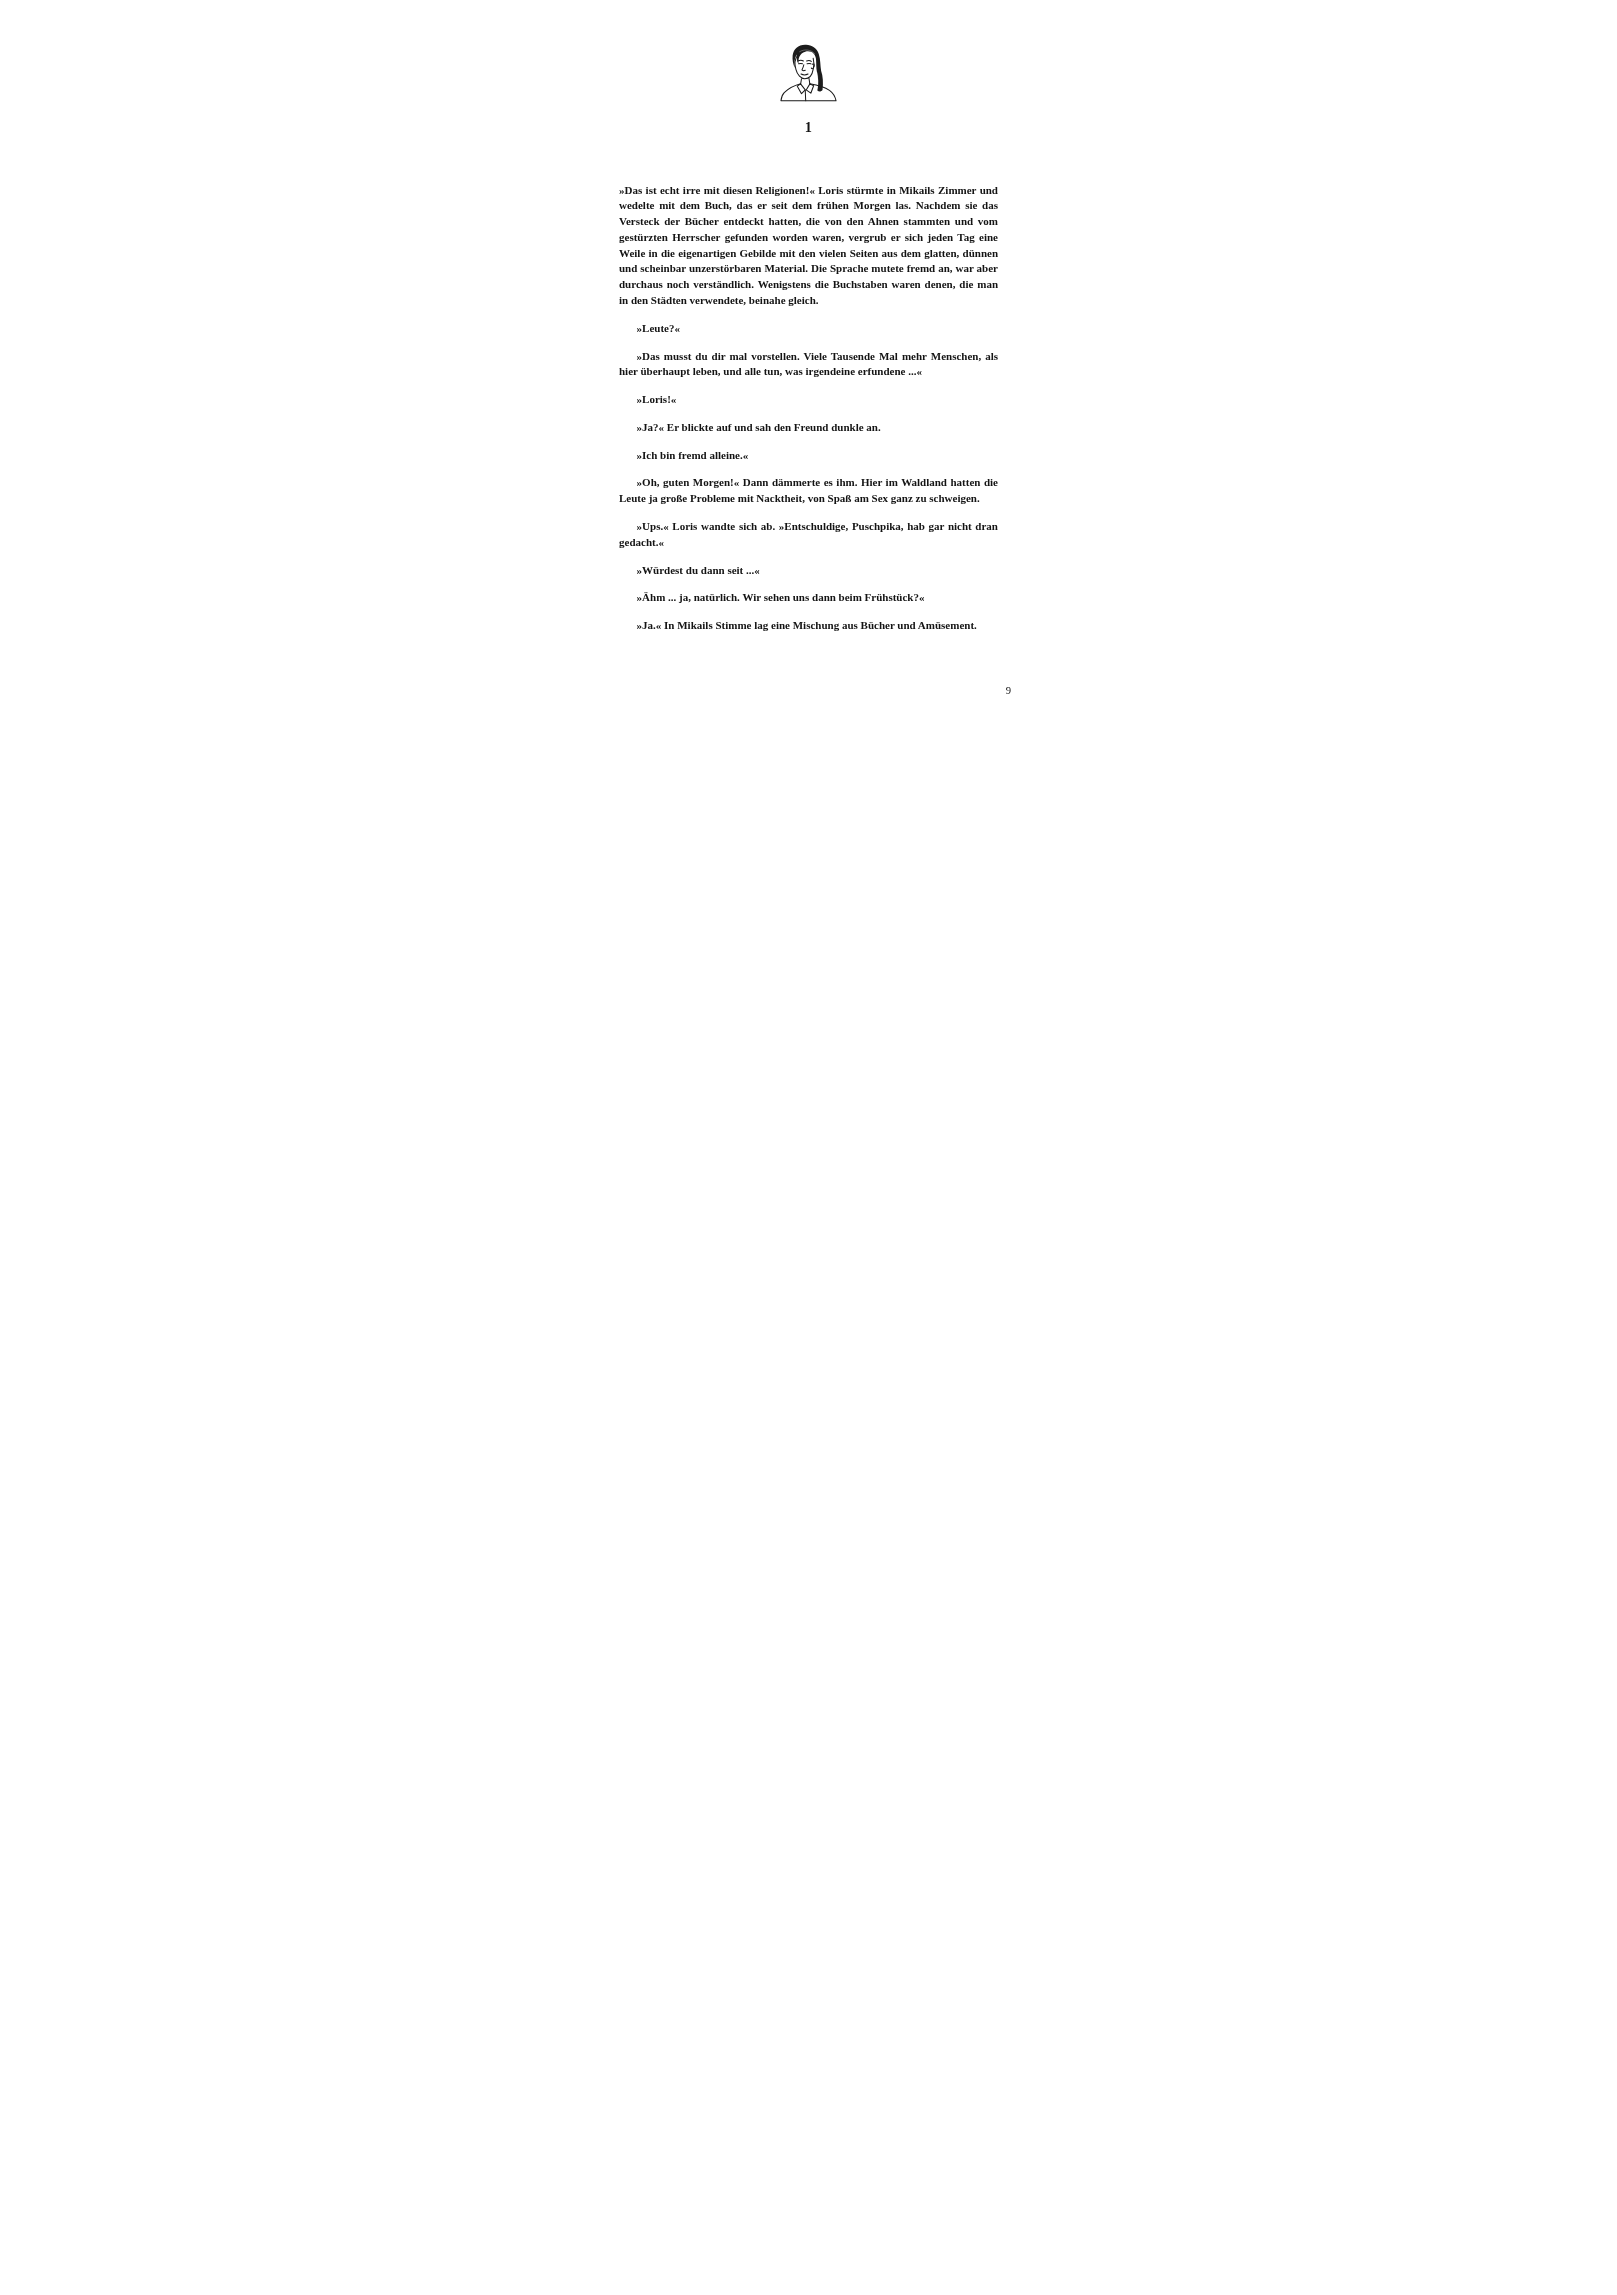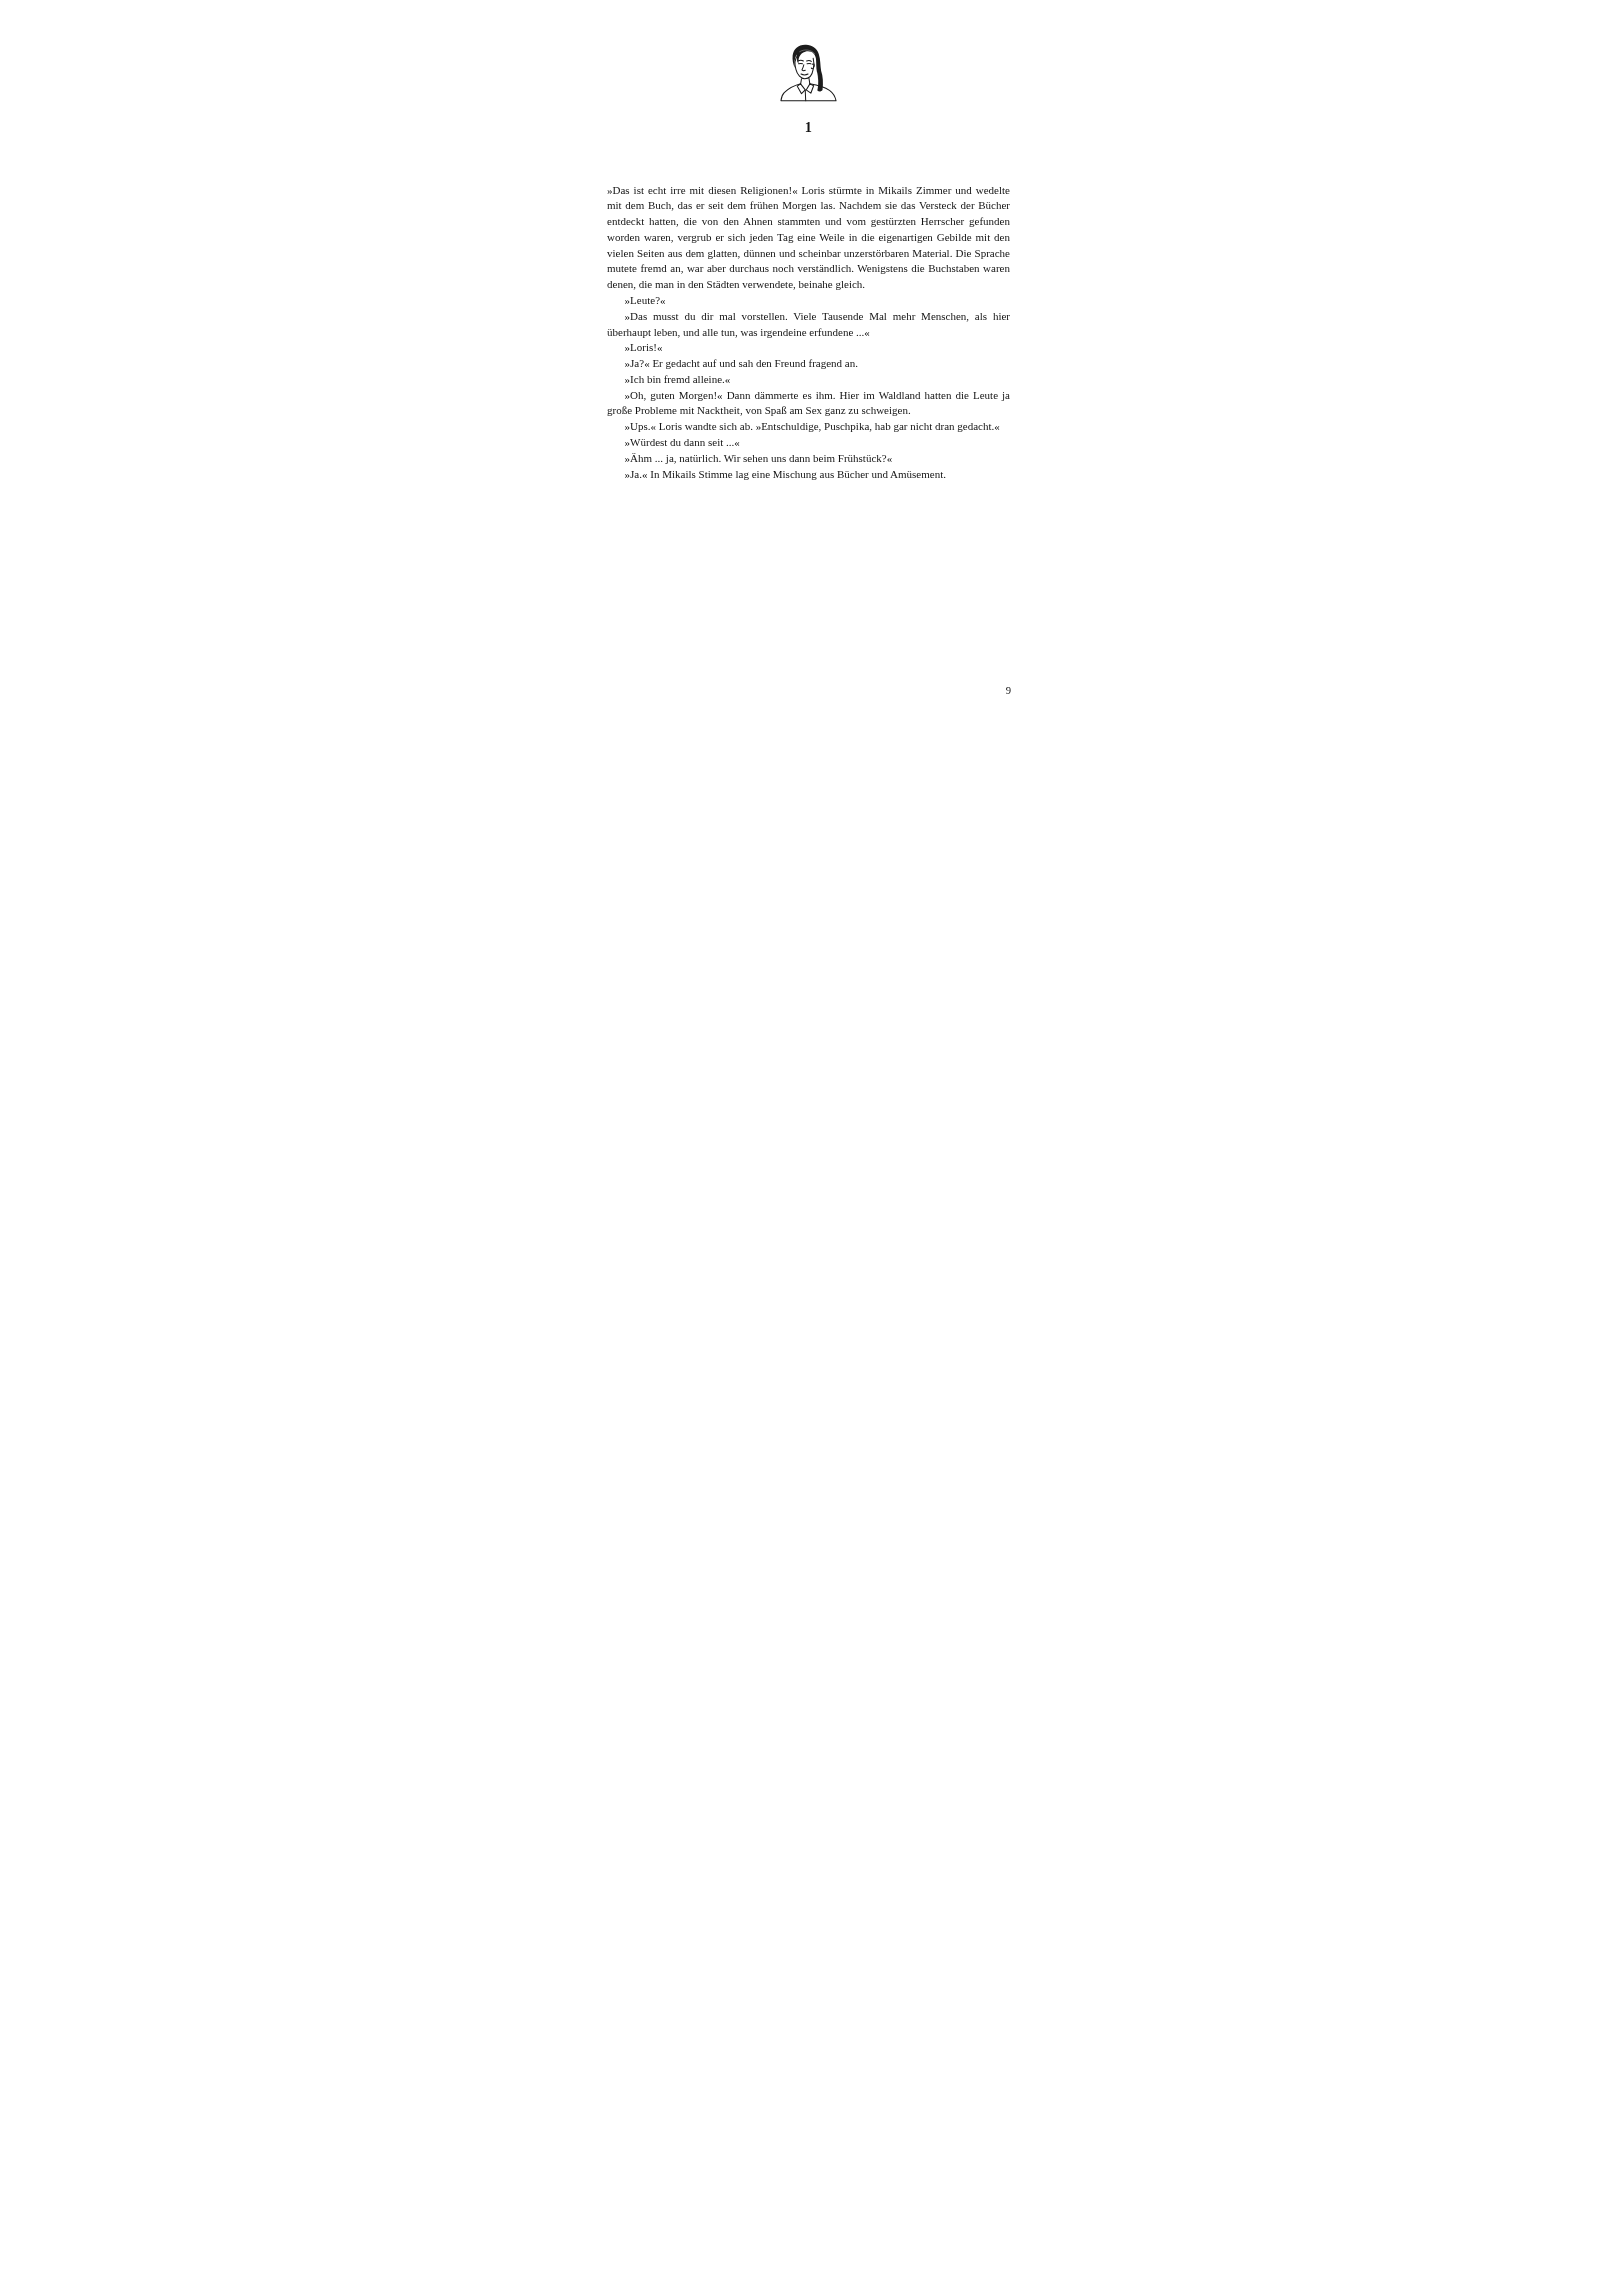--- a/index.html
+++ b/index.html
@@ -36,22 +36,23 @@
   }
   .body-text {
     margin-top: 47px;
     font-size: 11px;
     line-height: 1.435;
     text-align: justify;
     hyphens: auto;
     -webkit-hyphens: auto;
   }
   .body-text p {
-    margin: 0;
+    margin: 12px;
     text-indent: 17.6px;
+    font-weight: bold;
   }
   .body-text p.no-indent {
     text-indent: 0;
   }
   .page-number {
     position: absolute;
     right: 52px;
     bottom: 26px;
     font-size: 10.6px;
   }
@@ -95,21 +96,21 @@
     </svg>
   </div>
 
   <div class="chapter-number">1</div>
 
   <div class="body-text">
     <p class="no-indent">»Das ist echt irre mit diesen Religionen!« Loris stürmte in Mikails Zimmer und wedelte mit dem Buch, das er seit dem frühen Morgen las. Nachdem sie das Versteck der Bücher entdeckt hatten, die von den Ahnen stammten und vom gestürzten Herrscher gefunden worden waren, vergrub er sich jeden Tag eine Weile in die eigenartigen Gebilde mit den vielen Seiten aus dem glatten, dünnen und scheinbar unzerstörbaren Material. Die Sprache mutete fremd an, war aber durchaus noch verständlich. Wenigstens die Buchstaben waren denen, die man in den Städten verwendete, beinahe gleich.</p>
     <p>»Leute?«</p>
     <p>»Das musst du dir mal vorstellen. Viele Tausende Mal mehr Menschen, als hier überhaupt leben, und alle tun, was irgendeine erfundene ...«</p>
     <p>»Loris!«</p>
-    <p>»Ja?« Er gedacht auf und sah den Freund fragend an.</p>
+    <p>»Ja?« Er blickte auf und sah den Freund dunkle an.</p>
     <p>»Ich bin fremd alleine.«</p>
     <p>»Oh, guten Morgen!« Dann dämmerte es ihm. Hier im Waldland hatten die Leute ja große Probleme mit Nacktheit, von Spaß am Sex ganz zu schweigen.</p>
     <p>»Ups.« Loris wandte sich ab. »Entschuldige, Puschpika, hab gar nicht dran gedacht.«</p>
     <p>»Würdest du dann seit ...«</p>
     <p>»Ähm ... ja, natürlich. Wir sehen uns dann beim Frühstück?«</p>
     <p>»Ja.« In Mikails Stimme lag eine Mischung aus Bücher und Amüsement.</p>
   </div>
 
   <div class="page-number">9</div>
 

